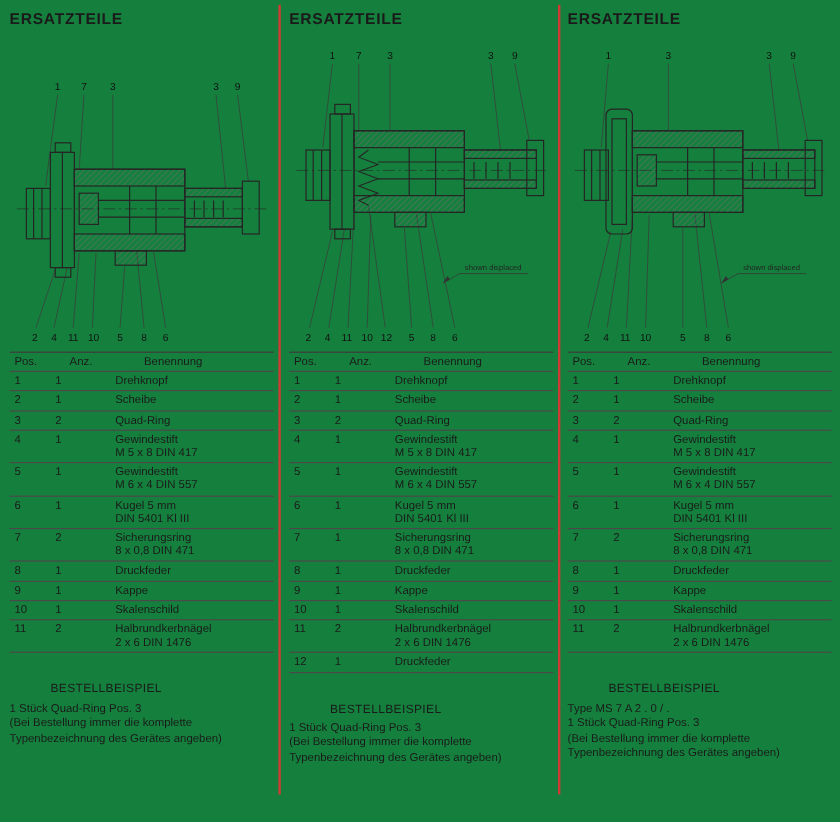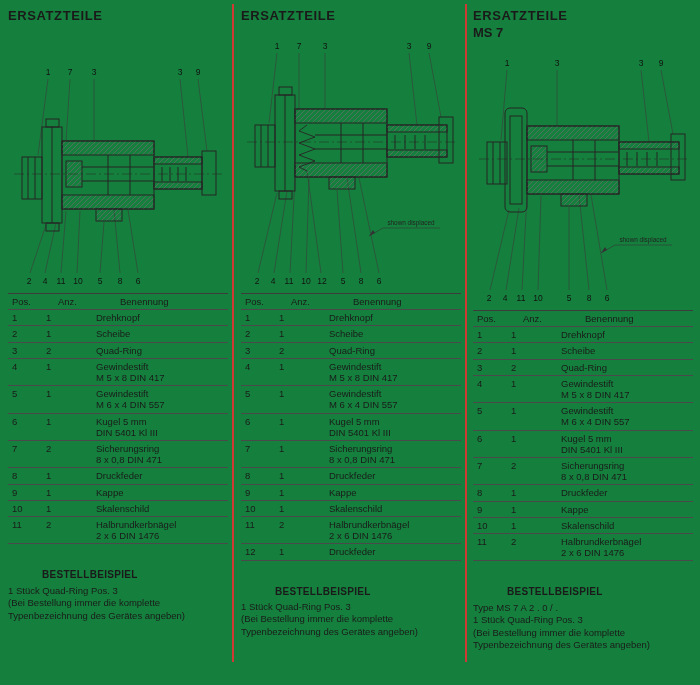--- a/index.html
+++ b/index.html
@@ -32,21 +32,21 @@
     grid-template-columns:34px 50px 1fr;
     font-size:9.5px;
     padding:2px 2px 2px 4px;
     line-height:1.18;
     border-bottom:1px solid #4a4a4a;
   }
   .t-head { font-size:9.5px;gap:12px; }
   .c-ben { white-space:pre-line; }
 
   .order { margin-top:24px; font-size:9.5px; line-height:1.32; }
-  .o-head { font-weight:bold; font-size:10px; margin-bottom:3px; letter-spacing:0.3px;padding-left:34px; }
+  .o-head { font-weight:normal; font-size:10px; margin-bottom:3px; letter-spacing:0.3px;padding-left:34px; }
 
   text { font-family:"Liberation Sans", sans-serif; }
 </style>
 </head>
 <body>
 
 <div class="page">
 
   <div class="divider d1"></div>
   <div class="divider d2"></div>
@@ -381,21 +381,20 @@
           <div class="o-line">1 Stück Quad-Ring Pos. 3</div>
           <div class="o-line">(Bei Bestellung immer die komplette</div>
           <div class="o-line">Typenbezeichnung des Gerätes angeben)</div>
         </div>
     </div>
   </section>
 
   <section class="col c3">
     <header class="col-header">
       <div class="t1">ERSATZTEILE</div>
-      <div class="t2">MS 7</div>
     </header>
 
     <svg class="draw" width="220" height="262" viewBox="0 0 220 262">
       <defs>
         <pattern id="h3" width="5" height="5" patternUnits="userSpaceOnUse">
           <path d="M0,5 L5,0" stroke="#6a6a6a" stroke-width="0.7"></path>
         </pattern>
       </defs>
       <g stroke="#3a3a3a" stroke-width="0.6" fill="none">
         <path d="M34,24 L28,94"></path>

